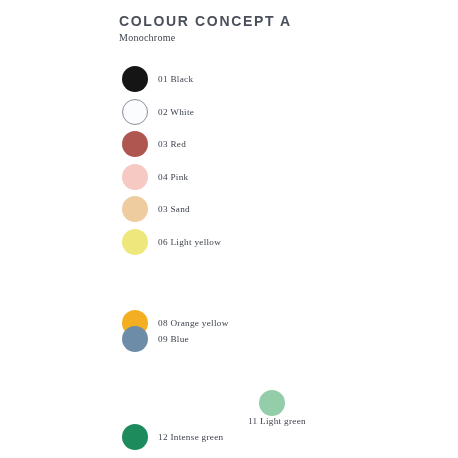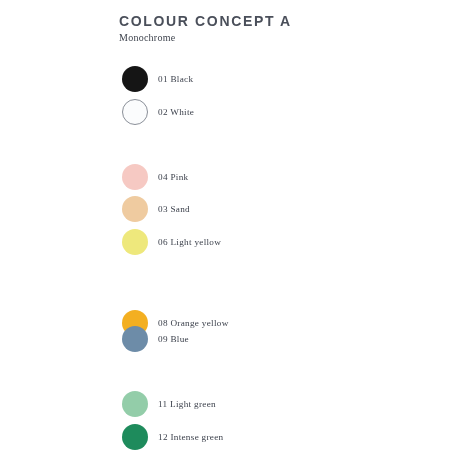--- a/index.html
+++ b/index.html
@@ -89,41 +89,45 @@
 
   <div id="swatch-list">
       <div class="swatch-row" style="top: 65px;">
         <div class="swatch-dot" style="background: rgb(21, 21, 21);"></div>
         <div class="swatch-label">01 Black</div>
       </div>
       <div class="swatch-row" style="top: 97.5px;">
         <div class="swatch-dot" style="background: rgb(251, 252, 253); border: 1px solid rgb(138, 143, 152);"></div>
         <div class="swatch-label">02 White</div>
       </div>
+      <div class="swatch-row" style="top: 130px;">
+        <div class="swatch-dot" style="background: rgb(176, 86, 81);"></div>
+        <div class="swatch-label">03 Red</div>
+      </div>
       <div class="swatch-row" style="top: 162.5px;">
         <div class="swatch-dot" style="background: rgb(246, 201, 195);"></div>
         <div class="swatch-label">04 Pink</div>
       </div>
       <div class="swatch-row" style="top: 195px;">
         <div class="swatch-dot" style="background: rgb(239, 203, 160);"></div>
         <div class="swatch-label">03 Sand</div>
       </div>
       <div class="swatch-row" style="top: 227.5px;">
         <div class="swatch-dot" style="background: rgb(238, 232, 124);"></div>
         <div class="swatch-label">06 Light yellow</div>
       </div>
       <div class="swatch-row" style="top: 309px;">
         <div class="swatch-dot" style="background: rgb(243, 175, 33);"></div>
         <div class="swatch-label">08 Orange yellow</div>
       </div>
       <div class="swatch-row" style="top: 325px;">
         <div class="swatch-dot" style="background: rgb(109, 140, 168);"></div>
         <div class="swatch-label">09 Blue</div>
       </div>
-      <div class="swatch-row" style="top: 390px;">
+      <div class="swatch-row" style="top: 390px; flex-direction: column;">
         <div class="swatch-dot" style="background: rgb(147, 205, 169);"></div>
         <div class="swatch-label">11 Light green</div>
       </div>
       <div class="swatch-row" style="top: 422.5px;">
         <div class="swatch-dot" style="background: rgb(30, 139, 92);"></div>
         <div class="swatch-label">12 Intense green</div>
       </div>
     </div>
 
 </div>

